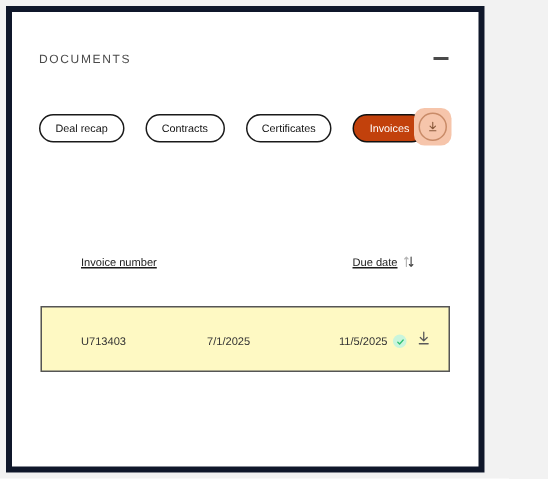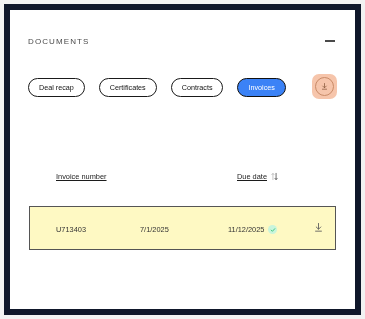--- a/index.html
+++ b/index.html
@@ -11,24 +11,24 @@
     height: 319px;
     background: #f2f2f2;
     font-family: "Liberation Sans", sans-serif;
     overflow: hidden;
   }
 
   .page {
     position: absolute;
     left: 4px;
     top: 4px;
-    width: 357px;
+    width: 319px;
     height: 311px;
     background: #ffffff;
-    border: 6px solid #0f172a;
+    border: 4px solid #0f172a;
     box-sizing: border-box;
   }
 
   
   .card-header {
     position: absolute;
     left: 18px;
     top: 24px;
     right: 18px;
     height: 14px;
@@ -82,21 +82,21 @@
     line-height: 16px;
     font-size: 7.2px;
     color: #111111;
     background: #ffffff;
     white-space: nowrap;
     cursor: pointer;
     display: inline-flex;
     align-items: center;
   }
   .chip.active {
-    background: #3b82f6;
+    background: #c2410c;
     color: #ffffff;
     border-color: #111111;
   }
 
   .download-all {
     position: absolute;
     right: 0;
     top: 0;
     width: 25px;
     height: 25px;
@@ -205,22 +205,22 @@
   <div class="card-header">
     <div class="card-title">DOCUMENTS</div>
     <div class="collapse-btn">
       <span class="bar"></span>
     </div>
   </div>
 
   <div class="chips-row">
     <div class="chips">
       <div class="chip">Deal recap</div>
+      <div class="chip">Contracts</div>
       <div class="chip">Certificates</div>
-      <div class="chip">Contracts</div>
       <div class="chip active">Invoices</div>
     </div>
 
     <div class="download-all">
       <span class="ring">
         <svg width="9" height="9" viewBox="0 0 12 12" aria-hidden="true">
           <path d="M6 2 L6 7.4 M3.6 5.4 L6 7.8 L8.4 5.4 M3.2 9.6 L8.8 9.6" stroke="#8a5a3c" stroke-width="1" fill="none" stroke-linecap="round" stroke-linejoin="round"></path>
         </svg>
       </span>
     </div>
@@ -244,21 +244,21 @@
         </span>
       </div>
     </div>
 
     <div class="row-box">
       <div class="cell cell-number">U713403</div>
 
       <div class="cell cell-inv-date">7/1/2025</div>
 
       <div class="cell cell-due-date">
-        <span>11/12/2025</span>
+        <span>11/5/2025</span>
         <span class="check-badge">
           <svg width="6" height="6" viewBox="0 0 10 10" aria-hidden="true">
             <path d="M2 5.2 L4 7.2 L8 2.8" stroke="#2fbf71" stroke-width="1.4" fill="none" stroke-linecap="round" stroke-linejoin="round"></path>
           </svg>
         </span>
       </div>
 
       <div class="row-download">
         <svg width="11" height="11" viewBox="0 0 12 12" aria-hidden="true">
           <path d="M6 1.6 L6 7.6 M3.5 5.4 L6 7.9 L8.5 5.4 M2.8 10 L9.2 10" stroke="#5a5a5a" stroke-width="0.95" fill="none" stroke-linecap="round" stroke-linejoin="round"></path>

